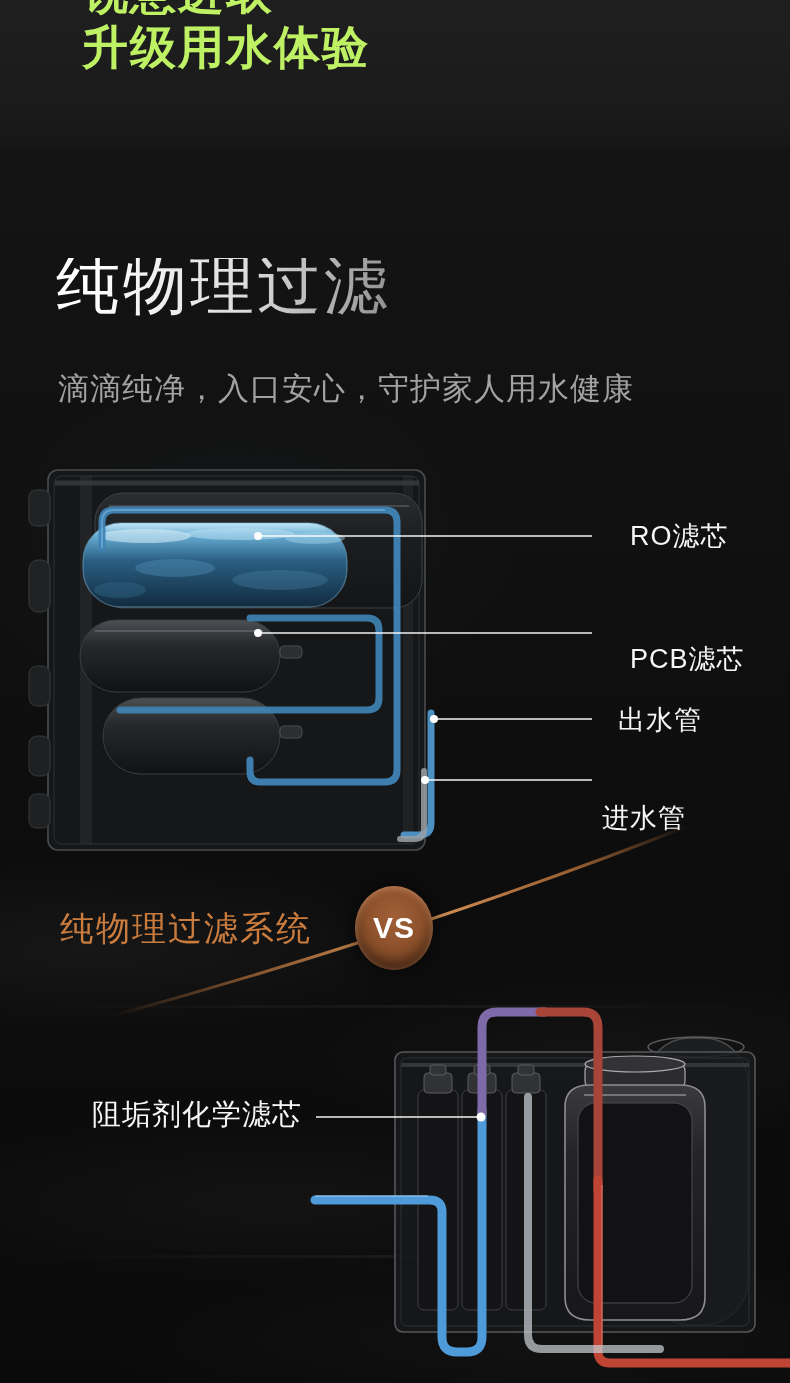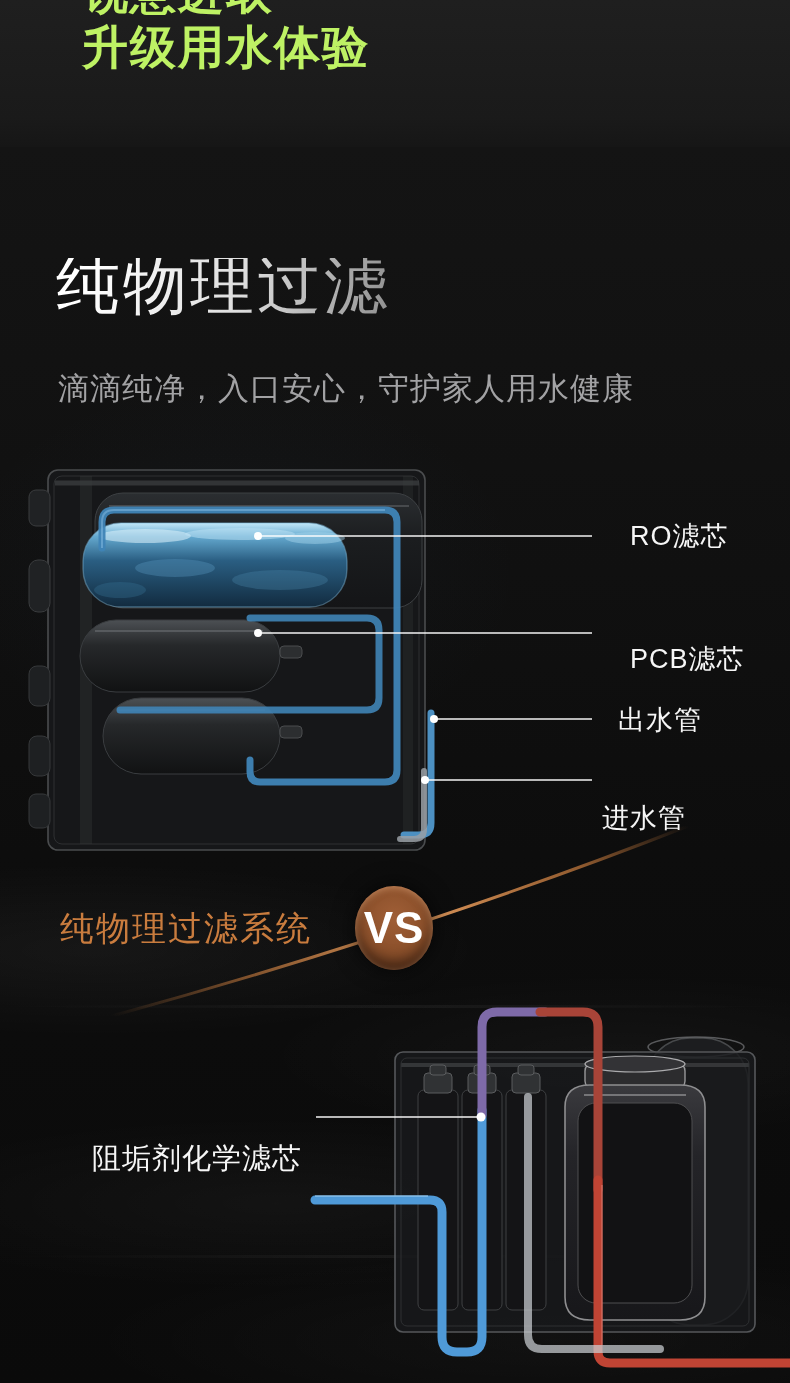--- a/index.html
+++ b/index.html
@@ -39,32 +39,32 @@
     position:absolute;left:56px;top:258px;font-size:64px;font-weight:400;letter-spacing:3px;line-height:1;white-space:nowrap;
     background:linear-gradient(100deg,#ffffff 10%,#dedede 55%,#8f8f8f 100%);
     -webkit-background-clip:text;background-clip:text;color:transparent;font-family:Liberation Mono, monospace;
   }
   .sec-sub{position:absolute;left:58px;top:368px;font-size:31px;color:#a2a2a4;letter-spacing:1px;white-space:nowrap;}
   .callout{position:absolute;font-size:27px;color:#f6f6f6;letter-spacing:1px;line-height:30px;white-space:nowrap;}
   .co-ro {left:602px;top:521px;margin-left:28px;}
   .co-pcb{left:602px;top:644px;margin-left:28px;}
   .co-out{left:618px;top:705px;}
   .co-in {left:602px;top:803px;}
-  .co-chem{left:92px;top:1099px;font-size:29px;margin-top:44px;}
+  .co-chem{left:92px;top:1099px;font-size:29px;}
 
   .vs-text{position:absolute;top:907px;font-size:34px;font-weight:500;color:#c97c3e;letter-spacing:2px;text-align:left;line-height:42px;white-space:nowrap;}
   .vs-left{left:60px;width:260px;}
   .vs-right{left:452px;width:266px;}
   .vs-badge{
     position:absolute;left:355px;top:886px;width:78px;height:84px;border-radius:50%;
     background:radial-gradient(circle at 50% 38%, #a05f37 0%, #8a4f2a 55%, #713d20 100%);
     box-shadow:inset 0 2px 7px rgba(255,190,140,.5), inset 0 -8px 14px rgba(0,0,0,.5), 0 0 22px rgba(0,0,0,.7);
     display:flex;align-items:center;justify-content:center;
   }
-  .vs-badge span{color:#fff;font-size:44px;font-weight:700;letter-spacing:1px;}
+  .vs-badge span{color:#fff;font-size:30px;font-weight:700;letter-spacing:1px;}
 
   svg{position:absolute;}
   .overlay{left:0;top:0;}
 </style>
 </head>
 <body>
 
 <div class="page">
 
   <div class="hero-bg"></div>

